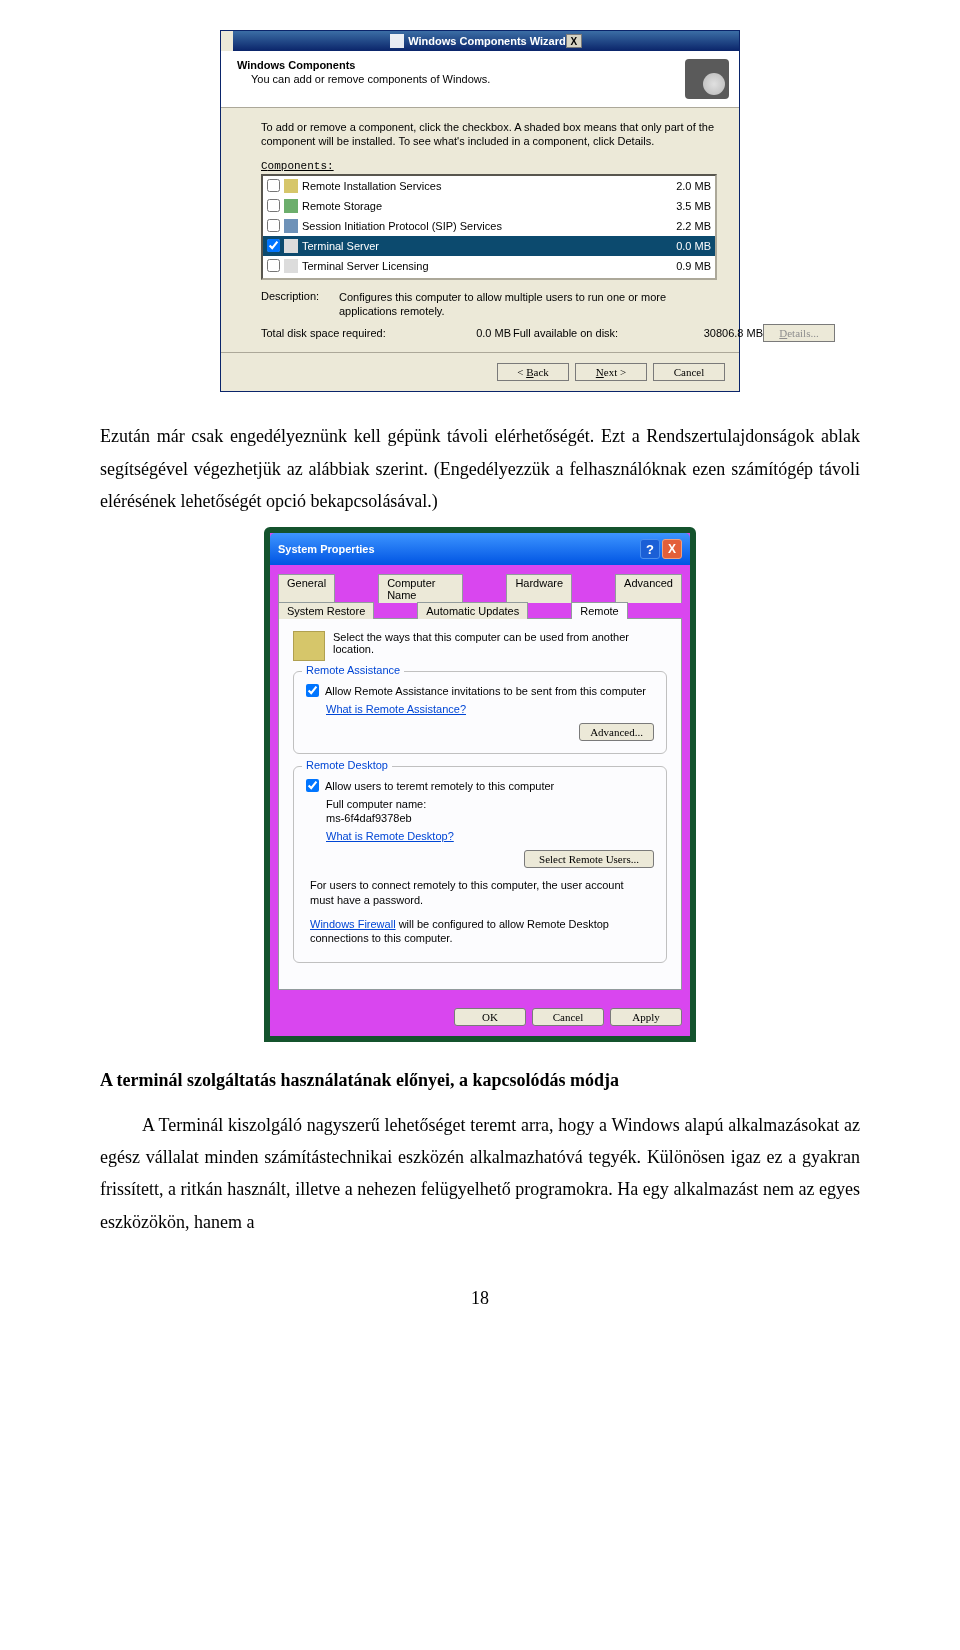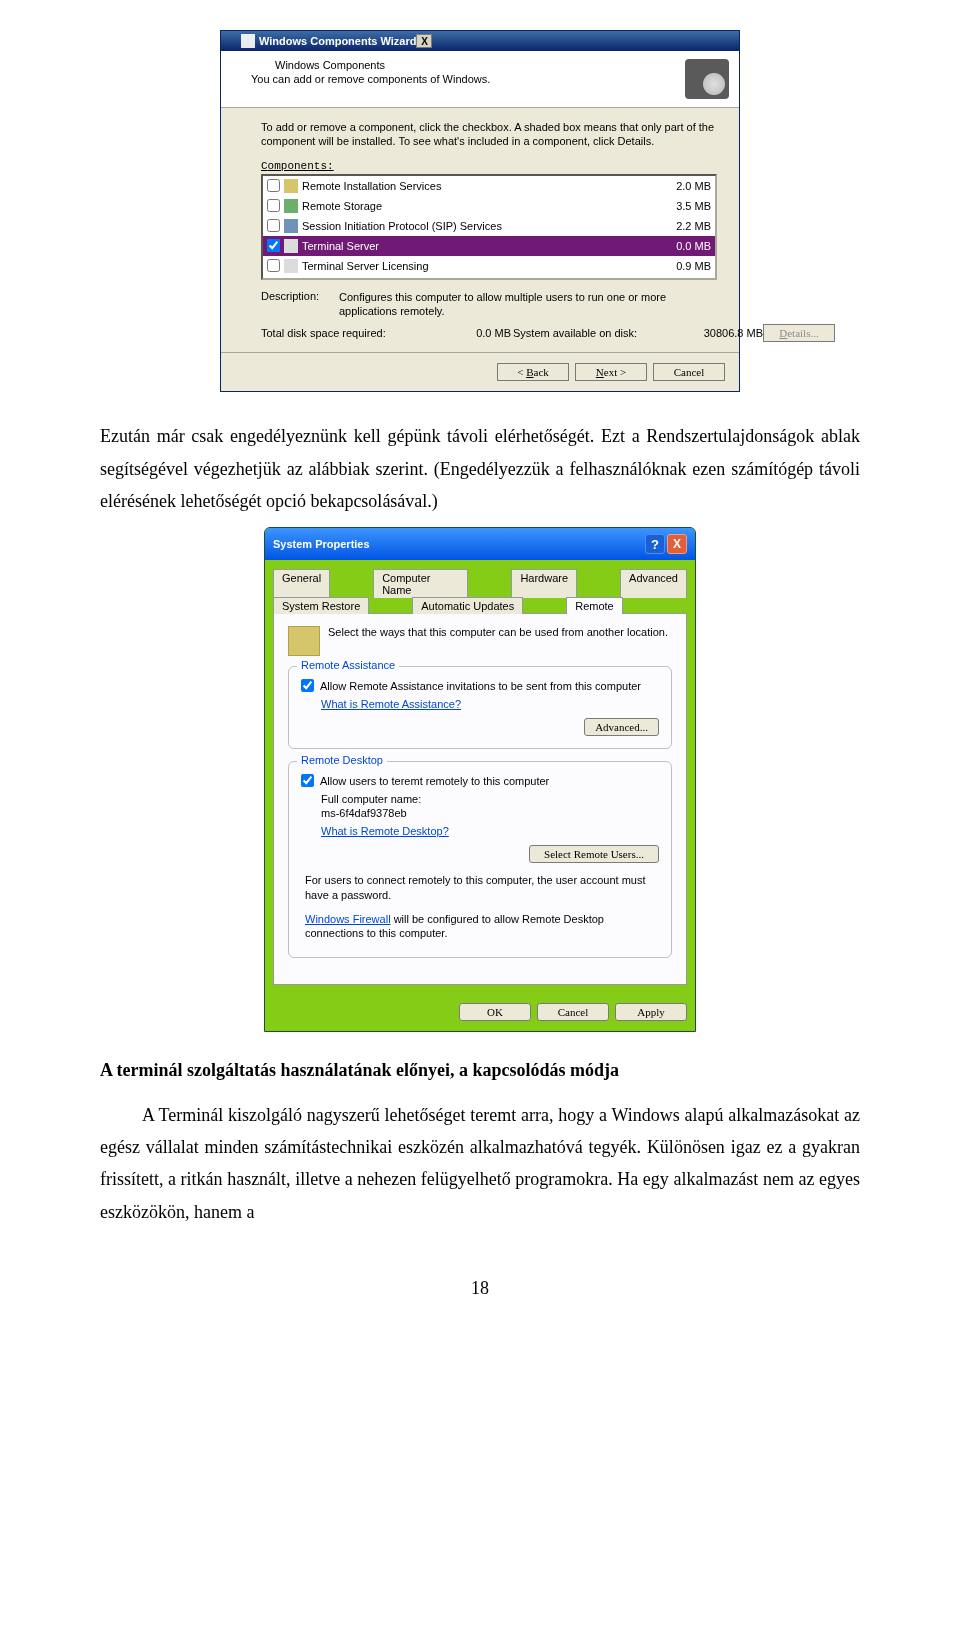--- a/index.html
+++ b/index.html
@@ -16,43 +16,44 @@
   .win-dialog {
     font-family: Tahoma, Arial, sans-serif;
     font-size: 11px;
     background: #ece9d8;
     border: 1px solid #0a246a;
     color: #000;
   }
   .titlebar {
     background: linear-gradient(#3b6ea5,#0a246a);
     color: #fff;
-    padding: 3px 20px;
+    padding: 3px 3px;
     display: flex;
     align-items: center;
-    justify-content: flex-start;
+    justify-content: center;
     font-weight: bold;
     font-size: 11px;
+    margin-left: 12px;
   }
   .title-left { display:flex; align-items:center; gap:4px; }
   .title-ic {
     width:14px; height:14px; background:#fff; opacity:.9;
   }
   .close-btn {
     width:16px; height:14px; background:#d7d4c3; border:1px solid #7a7a7a;
     display:flex; align-items:center; justify-content:center;
     font-weight:bold; font-size:10px; font-family:Arial; color:#000;
   }
   .hdr-band {
     background:#fff; border-bottom:1px solid #aca899;
     padding:8px 10px 8px 16px; display:flex; align-items:flex-start;
     justify-content:space-between;
   }
   .hdr-txt { font-size:11px; }
-  .hdr-title { font-weight:normal; margin-bottom:2px;margin-left:38px; }
+  .hdr-title { font-weight:bold; margin-bottom:2px; }
   .hdr-sub { margin-left:14px; }
   .hdr-icon {
     width:44px; height:40px; background:#5a5a5a; border-radius:4px;
     position:relative; flex-shrink:0;
   }
   .hdr-icon::after{
     content:""; position:absolute; right:4px; bottom:4px;
     width:22px; height:22px; border-radius:50%;
     background:radial-gradient(#e0e0e0,#b8b8b8);
   }
@@ -62,21 +63,21 @@
   .comp-label span { text-decoration:underline; }
   .listbox {
     background:#fff; border:2px inset #aca899; height:106px;
     overflow:hidden;
   }
   .listrow {
     display:flex; align-items:center; padding:1px 4px;
     height:20px; gap:4px;
   }
   .listrow input { margin:0; }
-  .listrow.sel { background:#701a75; color:#fff; }
+  .listrow.sel { background:#0c4a6e; color:#fff; }
   .item-ic { width:14px; height:14px; background:#6e92b8; flex-shrink:0; }
   .item-ic.yel { background:#d6c66a; }
   .item-ic.grn { background:#6cae6c; }
   .row-name { flex:1; overflow:hidden; text-overflow:ellipsis; white-space:nowrap; }
   .row-size { width:60px; text-align:right; }
   .desc-row { margin-top:10px; display:flex; }
   .desc-lab { width:78px; }
   .desc-val { flex:1; line-height:1.3; }
   .disk-row { display:flex; justify-content:space-between; align-items:center; margin-top:6px; }
   .disk-left { display:flex; flex-direction:row; gap:2px; }
@@ -92,22 +93,22 @@
   .btn .u { text-decoration:underline; }
   .btnrow {
     border-top:1px solid #aca899; padding:10px 14px;
     display:flex; justify-content:flex-end; gap:6px;
   }
 
   
   .xp-dialog {
     font-family: Tahoma, Arial, sans-serif;
     font-size:11px; width:432px; margin:0 auto;
-    border:1px solid #14532d; border-radius:6px 6px 0 0;
-    background:#84cc16;
+    border:6px solid #14532d; border-radius:6px 6px 0 0;
+    background:#d946ef;
   }
   .xp-title {
     background:linear-gradient(#3d95ff,#0054e3);
     color:#fff; font-weight:bold; padding:6px 8px;
     border-radius:5px 5px 0 0;
     display:flex; justify-content:space-between; align-items:center;
   }
   .xp-title-btns { display:flex; gap:2px; }
   .xp-tb {
     width:20px; height:20px; border-radius:3px;
@@ -234,21 +235,21 @@
         <div class="desc-lab">Description:</div>
         <div class="desc-val">Configures this computer to allow multiple users to run one or more applications remotely.</div>
       </div>
       <div class="disk-row">
         <div class="disk-left">
           <div class="disk-line">
             <span class="disk-lab">Total disk space required:</span>
             <span class="disk-num">0.0 MB</span>
           </div>
           <div class="disk-line">
-            <span class="disk-lab">System available on disk:</span>
+            <span class="disk-lab">Full available on disk:</span>
             <span class="disk-num">30806.8 MB</span>
           </div>
         </div>
         <div class="btn disabled"><span class="u">D</span><span>etails...</span></div>
       </div>
     </div>
     <div class="btnrow">
       <div class="btn"><span>&lt; </span><span class="u">B</span><span>ack</span></div>
       <div class="btn"><span class="u">N</span><span>ext &gt;</span></div>
       <div class="btn">Cancel</div>

